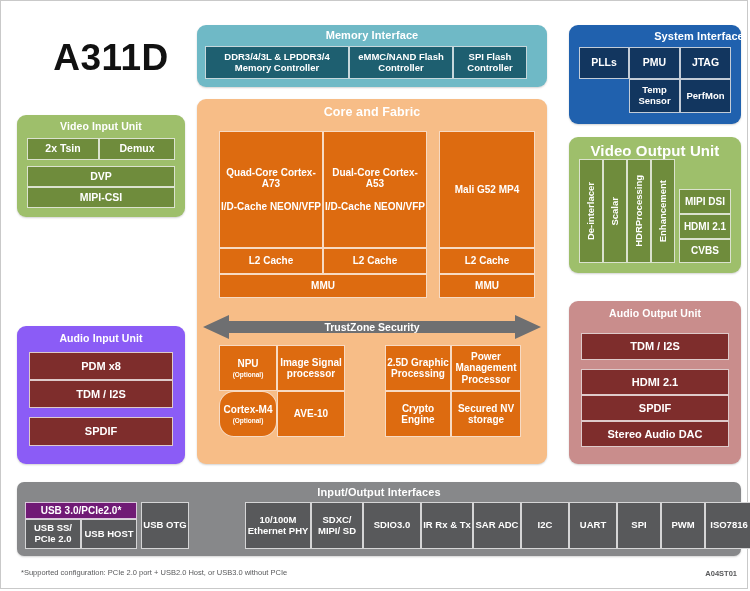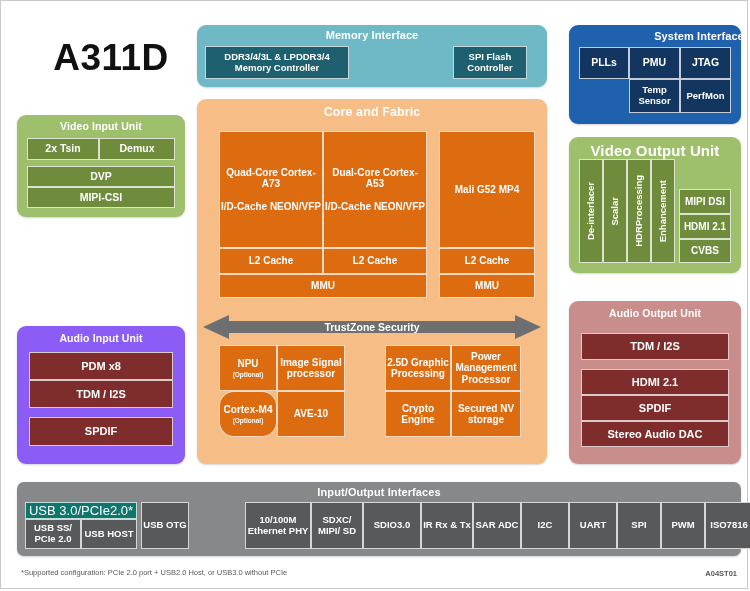--- a/index.html
+++ b/index.html
@@ -136,21 +136,21 @@
   
   #io-interfaces{
     left:16px;top:481px;width:724px;height:74px;
     background:#87888a;
     border-radius:7px;
     box-shadow:0 1px 2px rgba(0,0,0,.18);
   }
   #io-interfaces .panel-title{padding-top:4px;font-size:11px;}
   .io-cell{background:#58595b;font-size:9.5px;}
   .io-head{
-    background:#0f766e;color:#fff;font-weight:normal;font-size:13px;
+    background:#701a75;color:#fff;font-weight:bold;font-size:10px;
     display:flex;align-items:center;justify-content:center;
     border:1px solid rgba(255,255,255,.75);
     box-sizing:border-box;
   }
 
   
   #footnote{
     left:20px;top:564px;width:520px;height:14px;
     font-size:7.5px;color:#58595b;
     display:flex;align-items:center;
@@ -164,20 +164,21 @@
 </head>
 <body>
 
 <div id="page">
 
   <div class="abs" id="chip-title">A311D</div>
 
   <div class="abs panel" id="memory-interface">
     <div class="panel-title">Memory Interface</div>
     <div class="abs cell mem-cell" style="left:8px;top:21px;width:144px;height:33px;">DDR3/4/3L &amp; LPDDR3/4 Memory Controller</div>
+    <div class="abs cell mem-cell" style="left:152px;top:21px;width:104px;height:33px;">eMMC/NAND Flash Controller</div>
     <div class="abs cell mem-cell" style="left:256px;top:21px;width:74px;height:33px;">SPI Flash Controller</div>
   </div>
 
   <div class="abs panel" id="system-interface">
     <div class="panel-title">System Interface</div>
     <div class="abs cell sys-cell" style="left:10px;top:22px;width:50px;height:32px;">PLLs</div>
     <div class="abs cell sys-cell" style="left:60px;top:22px;width:51px;height:32px;">PMU</div>
     <div class="abs cell sys-cell" style="left:111px;top:22px;width:51px;height:32px;">JTAG</div>
     <div class="abs cell sys-cell" style="left:60px;top:54px;width:51px;height:34px;font-size:9.5px;">Temp Sensor</div>
     <div class="abs cell sys-cell" style="left:111px;top:54px;width:51px;height:34px;font-size:9.5px;">PerfMon</div>

